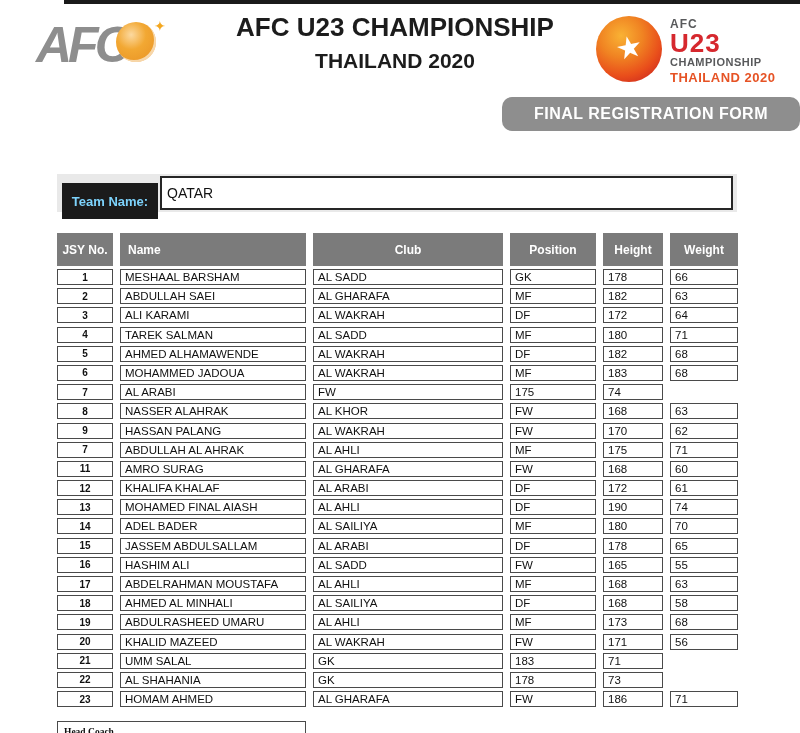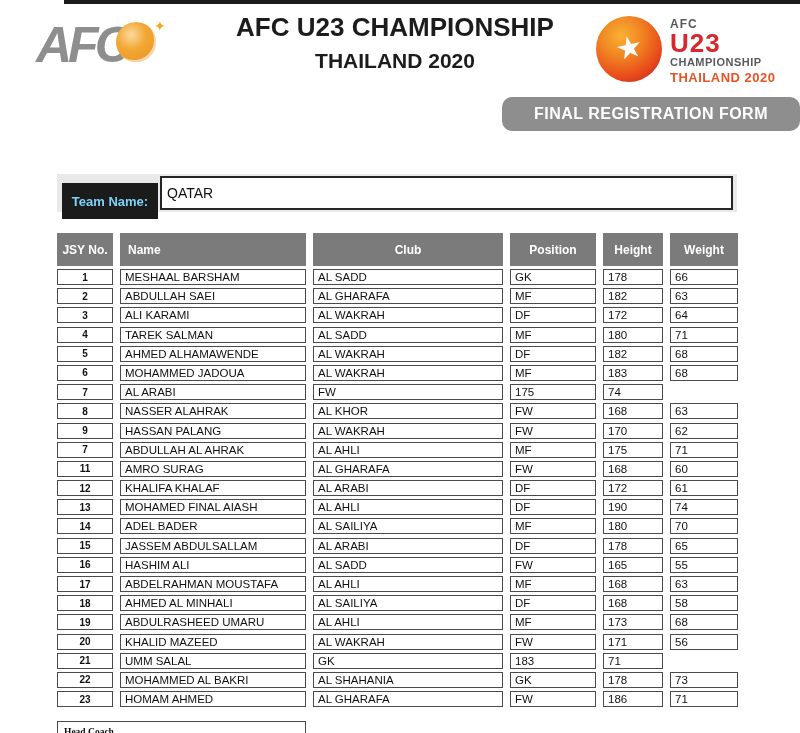--- a/index.html
+++ b/index.html
@@ -294,21 +294,20 @@
   </div>
         <div class="grid6 prow">
     <div class="cell jsy">21</div>
     <div class="cell">UMM SALAL</div>
     <div class="cell">GK</div>
     <div class="cell">183</div>
     <div class="cell">71</div>
   </div>
         <div class="grid6 prow">
     <div class="cell jsy">22</div>
-    <div class="cell">MOHAMMED AL BAKRI</div>
     <div class="cell">AL SHAHANIA</div>
     <div class="cell">GK</div>
     <div class="cell">178</div>
     <div class="cell">73</div>
   </div>
         <div class="grid6 prow">
     <div class="cell jsy">23</div>
     <div class="cell">HOMAM AHMED</div>
     <div class="cell">AL GHARAFA</div>
     <div class="cell">FW</div>

